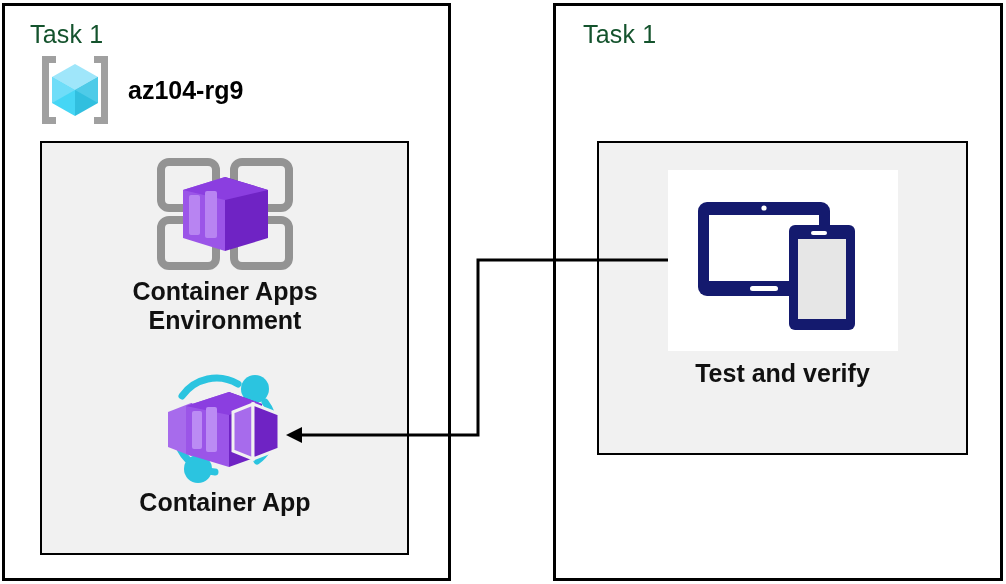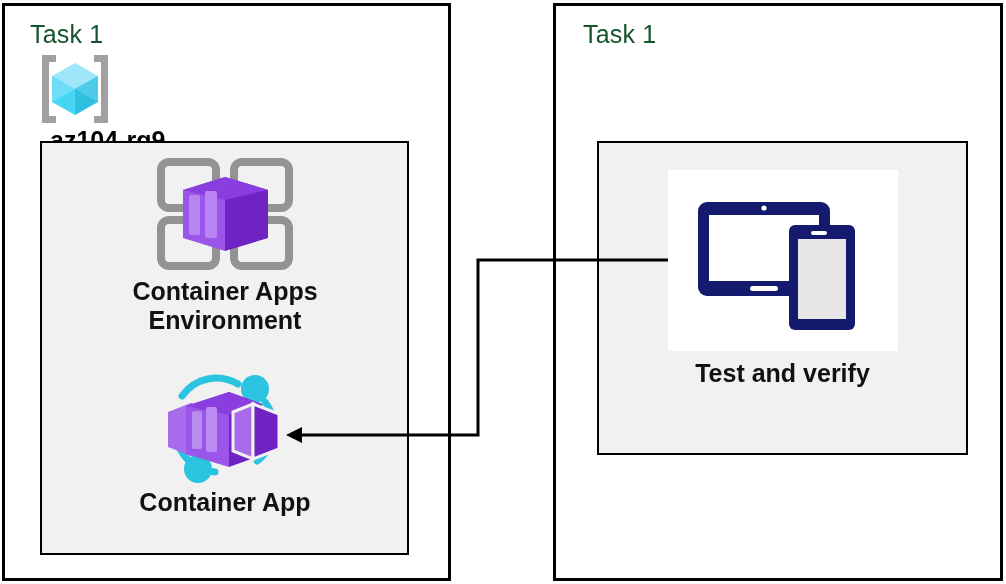--- a/index.html
+++ b/index.html
@@ -40,22 +40,21 @@
   #task2-title { left: 583px; top: 20px; }
 
   
   #rg-row {
     position: absolute;
     left: 36px;
     top: 52px;
     width: 280px;
     height: 76px;
     display: flex;
-    align-items: flex-start;
-    flex-direction: column;
+    align-items: center;
   }
   #rg-icon { width: 78px; height: 74px; flex: 0 0 auto; }
   #rg-label {
     font-size: 25px;
     font-weight: bold;
     color: #000000;
     margin-left: 14px;
     white-space: nowrap;
   }
 

